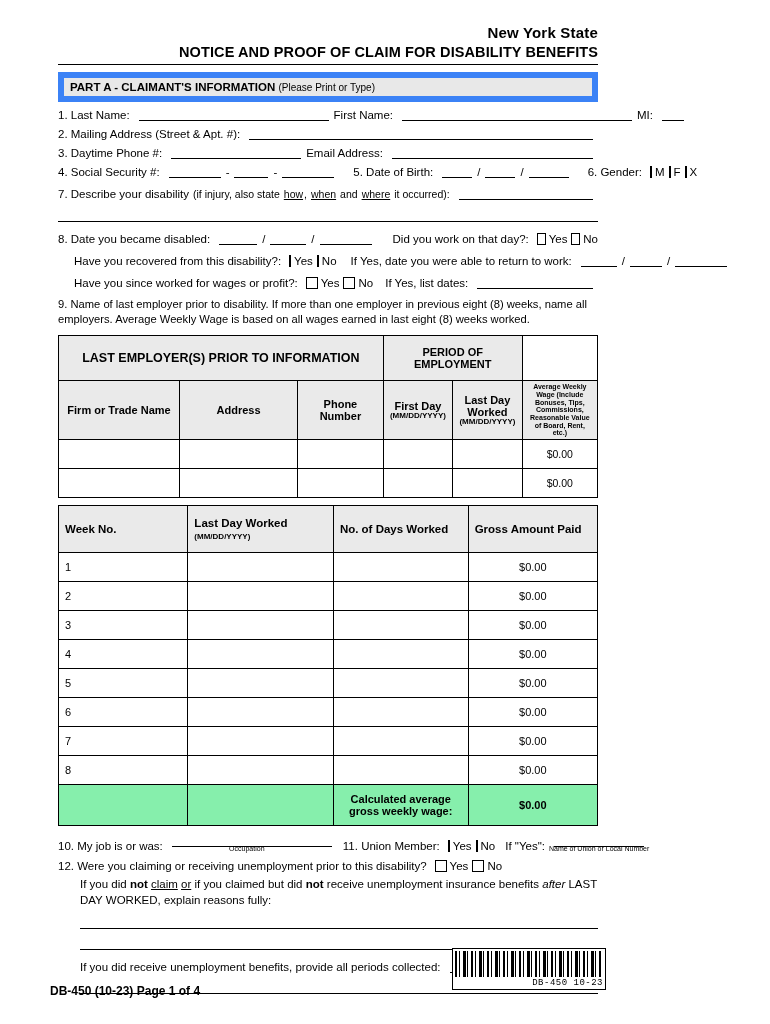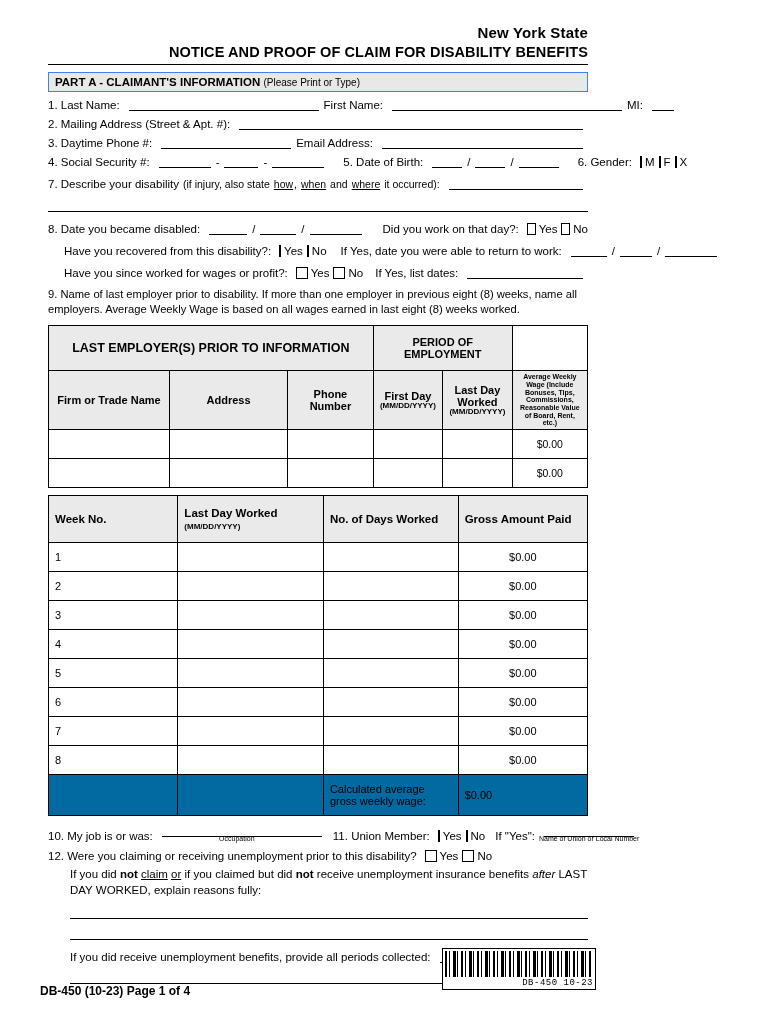--- a/index.html
+++ b/index.html
@@ -15,20 +15,21 @@
     font-size: 11px;
     position: relative;
     overflow: hidden;
   }
   .page {
     position: relative;
     width: 618px;
     height: 1024px;
     padding: 8px;
     box-sizing: border-box;
+    margin-left: 10px;
   }
   
   .header {
     text-align: right;
     padding: 16px 22px 0 22px;
   }
   .hdr-state {
     font-size: 15px;
     font-weight: bold;
     letter-spacing: .2px;
@@ -40,21 +41,21 @@
     letter-spacing: .1px;
   }
   .hdr-rule {
     border-bottom: 1.6px solid #000;
     margin: 4px 22px 0 40px;
   }
   
   .partband {
     margin: 7px 22px 0 40px;
     background: #e8e8e8;
-    border: 1px solid #3b82f6;
+    border: 6px solid #3b82f6;
     padding: 3px 6px;
     font-weight: bold;
     font-size: 11.5px;
   }
   .partband .note {
     font-weight: normal;
     font-size: 10px;
   }
   
   .form {
@@ -134,23 +135,23 @@
   .weeks-table thead th {
     background: #eaeaea;
     font-weight: bold;
     font-size: 11.5px;
     height: 38px;
     text-align: left;
   }
   .weeks-table thead th.ctr { }
   .weeks-table tbody td { height: 20px; font-size: 11px; }
   .weeks-table .total-row td {
-    background: #0369a1;
-    font-weight: normal;
-    text-align: left;
+    background: #86efac;
+    font-weight: bold;
+    text-align: center;
     height: 32px;
   }
   .mmdd { font-size: 8px; }
   
   .footlines { margin: 8px 22px 0 40px; font-size: 11.5px; }
   .undertext {
     font-size: 7px;
     text-align: center;
     display: block;
     margin-top: -2px;

